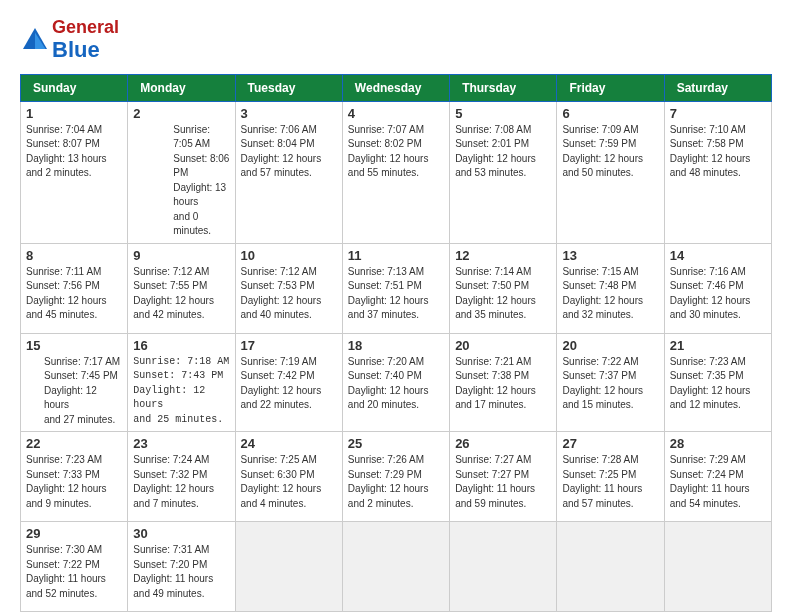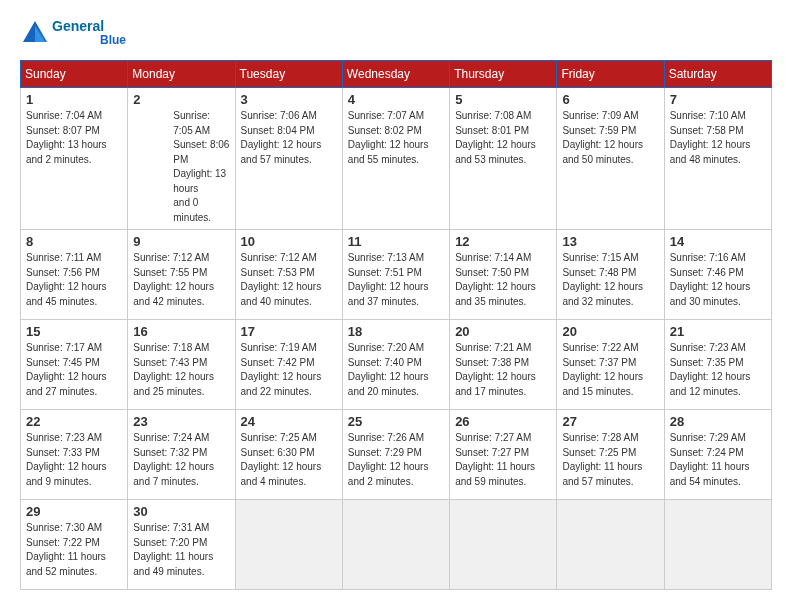--- a/index.html
+++ b/index.html
@@ -41,25 +41,25 @@
     .location {
       font-size: 15px;
       color: #555;
     }
     table {
       width: 100%;
       border-collapse: collapse;
       table-layout: fixed;
     }
     th {
-      background-color: #b91c1c;
+      background-color: #15803d;
       color: #fff;
       font-size: 12px;
-      font-weight: normal;
-      padding: 6px 4px;
+      font-weight: bold;
+      padding: 6px 12px;
       text-align: left;
       border: 1px solid #1565c0;
     }
     td {
       vertical-align: top;
       border: 1px solid #ccc;
       padding: 4px 4px 4px 5px;
       font-size: 9.5px;
       color: #333;
       height: 90px;
@@ -84,22 +84,22 @@
 <body>
 
 <div class="page">
   <div class="header">
     <div class="logo">
       <svg class="logo-icon" viewBox="0 0 40 40">
         <polygon points="20,4 36,32 4,32" fill="#1565c0"></polygon>
         <polygon points="20,10 34,32 20,32" fill="#42a5f5" opacity="0.7"></polygon>
       </svg>
       <div>
-        <div style="font-size:14px;font-weight:bold;color:#0369a1;line-height:1.1;">General</div>
-        <div style="font-size:12px;font-weight:bold;color:#1565c0;line-height:1.1;margin-left:48px;">Blue</div>
+        <div style="font-size:18px;font-weight:bold;color:#b91c1c;line-height:1.1;">General</div>
+        <div style="font-size:22px;font-weight:bold;color:#1565c0;line-height:1.1;">Blue</div>
       </div>
     </div>
     <div class="title-block">
       <div class="month-title"></div>
       <div class="location"></div>
     </div>
   </div>
 
   <table>
     <thead>
@@ -139,21 +139,21 @@
           <td>
             <span class="day-num">4</span>
             <div class="day-info" style="white-space: pre-line;">Sunrise: 7:07 AM
 Sunset: 8:02 PM
 Daylight: 12 hours
 and 55 minutes.</div>
           </td>
           <td>
             <span class="day-num">5</span>
             <div class="day-info" style="white-space: pre-line;">Sunrise: 7:08 AM
-Sunset: 8:01 PM
+Sunset: 2:01 PM
 Daylight: 12 hours
 and 53 minutes.</div>
           </td>
           <td>
             <span class="day-num">6</span>
             <div class="day-info" style="white-space: pre-line;">Sunrise: 7:09 AM
 Sunset: 7:59 PM
 Daylight: 12 hours
 and 50 minutes.</div>
           </td>
@@ -212,28 +212,28 @@
             <span class="day-num">14</span>
             <div class="day-info" style="white-space: pre-line;">Sunrise: 7:16 AM
 Sunset: 7:46 PM
 Daylight: 12 hours
 and 30 minutes.</div>
           </td>
         </tr>
         <tr>
           <td>
             <span class="day-num">15</span>
-            <div class="day-info" style="white-space: pre-line;">Sunrise: 7:17 AM
+            <div class="day-info" style="white-space: pre-line; margin-left: 18px;">Sunrise: 7:17 AM
 Sunset: 7:45 PM
 Daylight: 12 hours
 and 27 minutes.</div>
           </td>
           <td>
             <span class="day-num">16</span>
-            <div class="day-info" style="white-space: pre-line;">Sunrise: 7:18 AM
+            <div class="day-info" style="white-space: pre-line; font-family: Liberation Mono, monospace;">Sunrise: 7:18 AM
 Sunset: 7:43 PM
 Daylight: 12 hours
 and 25 minutes.</div>
           </td>
           <td>
             <span class="day-num">17</span>
             <div class="day-info" style="white-space: pre-line;">Sunrise: 7:19 AM
 Sunset: 7:42 PM
 Daylight: 12 hours
 and 22 minutes.</div>

